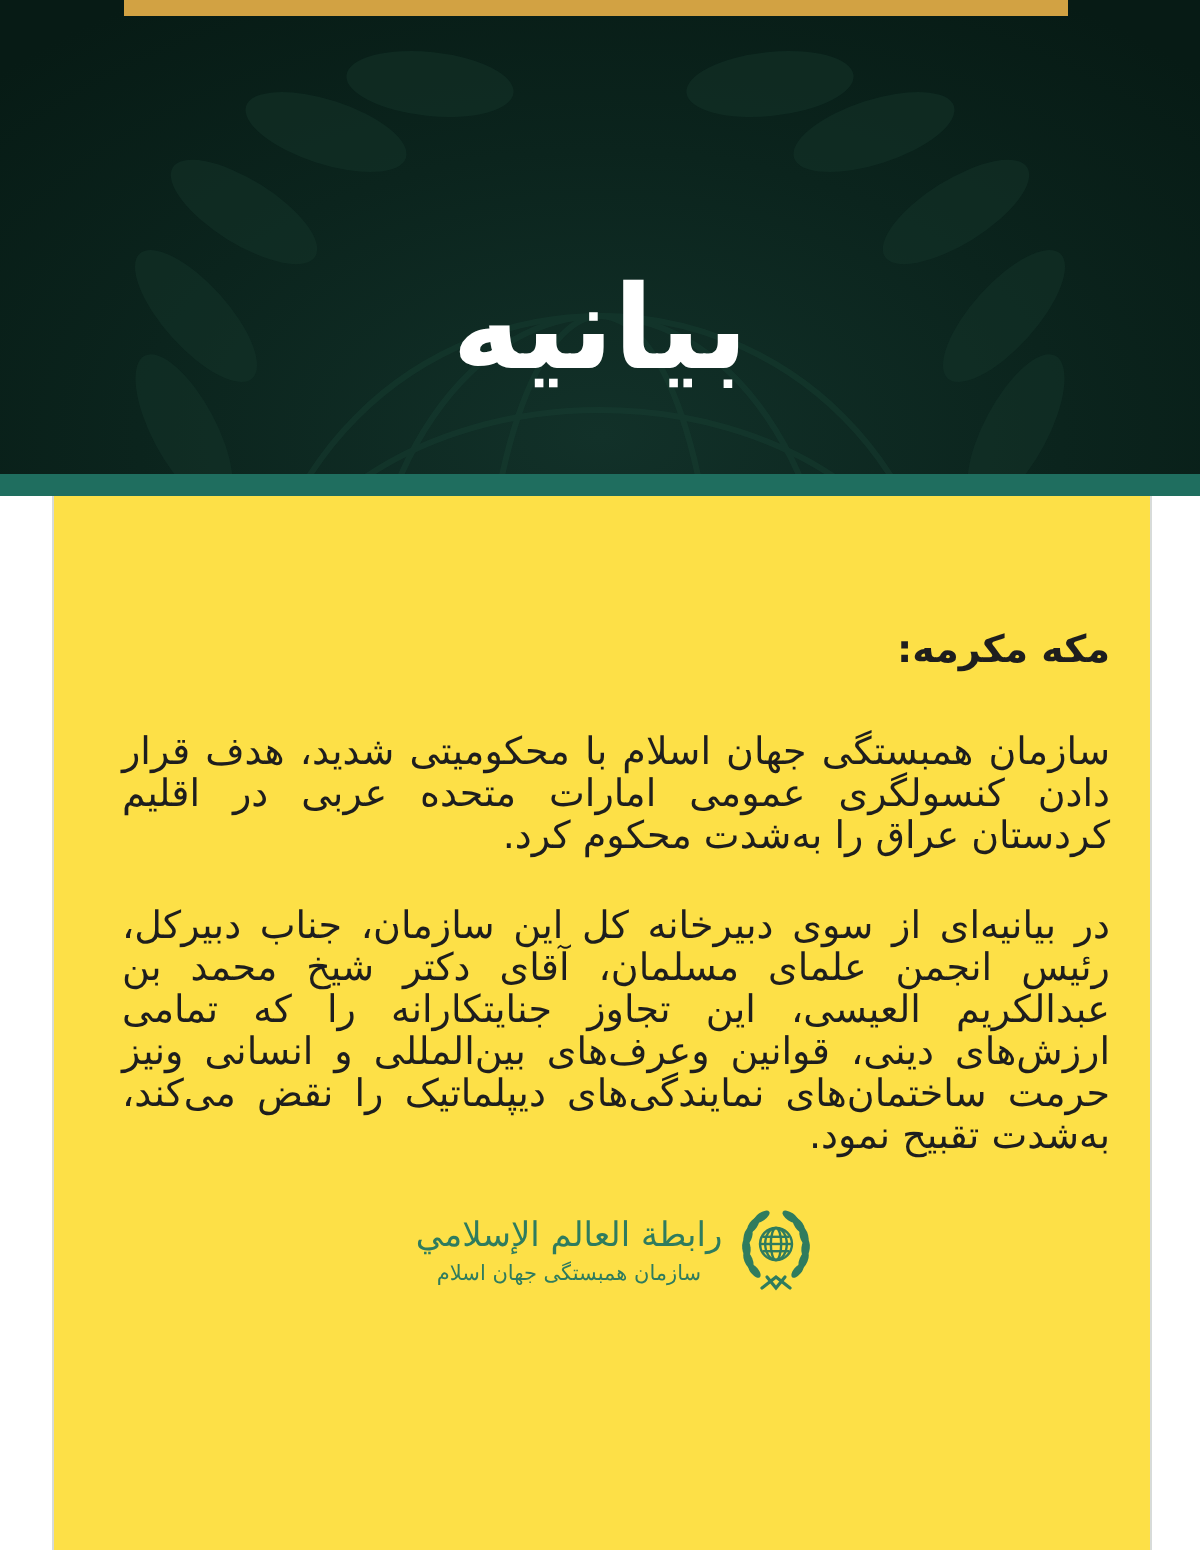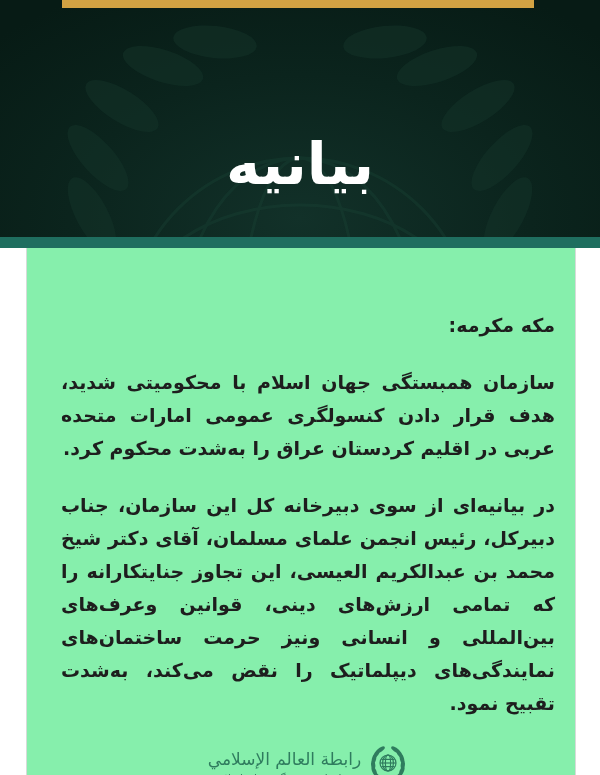--- a/index.html
+++ b/index.html
@@ -27,30 +27,30 @@
     background:var(--gold);
   }
   .watermark{position:absolute;top:0;left:0;}
   .title{
     position:absolute;left:0;right:0;top:118px;margin:0;
     text-align:center;direction:rtl;
     color:#ffffff;font-size:58px;font-weight:bold;line-height:1.6;
   }
   .teal-bar{height:11px;background:var(--teal);}
   .card{
-    margin:0 24px 0 26px;height:527px;background:#86efac;
+    margin:0 24px 0 26px;height:527px;background:#fde047;
     border-left:1px solid var(--border);border-right:1px solid var(--border);
     padding:64px 20px 0 34px;direction:rtl;
   }
   .place{
     margin:0 0 28px 0;font-size:19px;line-height:26px;font-weight:bold;
     color:var(--text);text-align:right;
   }
   .para{
-    margin:0;font-size:19px;line-height:33px;font-weight:bold;color:var(--text);
+    margin:0;font-size:19px;line-height:21px;font-weight:normal;color:var(--text);
     text-align:justify;text-justify:inter-word;
   }
   .para.p1{margin-bottom:24px;}
   .logo{
     margin-top:24px;display:flex;direction:rtl;
     justify-content:center;align-items:center;gap:7px;
   }
   .logo-text{display:flex;flex-direction:column;align-items:center;}
   .logo-arabic{
     color:var(--logo_green);font-size:17px;font-weight:normal;line-height:20px;direction:rtl;

